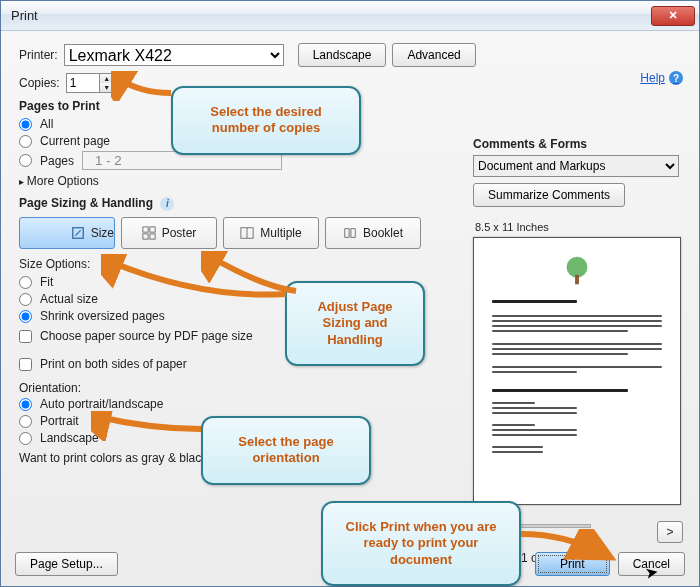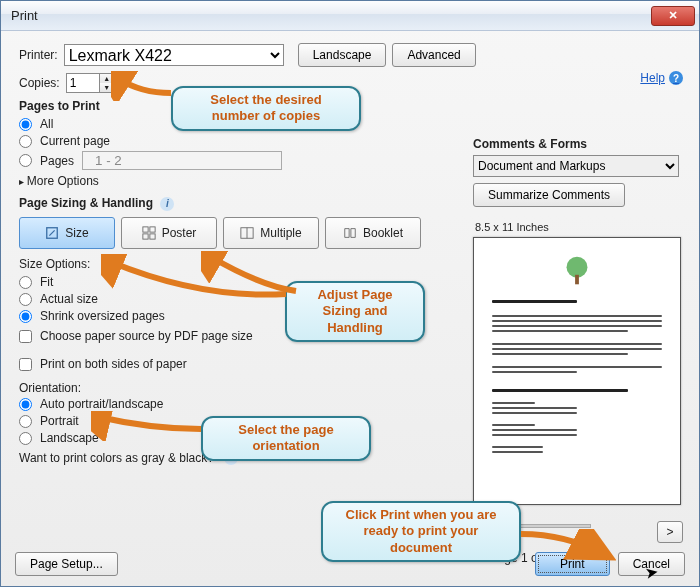--- a/index.html
+++ b/index.html
@@ -21,33 +21,33 @@
   .help-icon{ width:14px; height:14px; border-radius:50%; background:#3a8de0; color:#fff; font-size:10px; display:flex; align-items:center; justify-content:center; font-weight:bold;}
   .section-h { font-weight:bold; margin:6px 0 4px 0; }
   .radio-row, .check-row { display:flex; align-items:center; margin:2px 0 3px 0; gap:4px; }
   input[type=radio],input[type=checkbox]{ margin:0 4px 0 0; }
   .pages-input{ width:200px; height:19px; border:1px solid #aaa; background:#f4f4f4; color:#888; padding:0 12px; margin-left:4px;}
   .more-opt{ margin:4px 0 8px 0; cursor:pointer; color:#222; }
   .more-opt::before{ content:"▸ "; font-size:10px;}
   .info-icon{ display:inline-block; width:14px; height:14px; border-radius:50%; background:#cfe3f5; color:#3a6ea5; font-size:10px; text-align:center; line-height:14px; font-style:italic; font-weight:bold; margin-left:4px;}
   .segbar{ display:flex; gap:6px; margin:6px 0 8px 0;}
   .segbtn{ width:96px; height:32px; border:1px solid #8a8a8a; border-radius:3px; background:linear-gradient(#fdfdfd,#ececec); display:flex; align-items:center; justify-content:center; gap:6px; font-size:12px; cursor:pointer;}
-  .segbtn.active{ background:linear-gradient(#d6ecff,#a9d2f7); border-color:#4f8ed0;}
+  .segbtn.active{ background:linear-gradient(#d6ecff,#a9d2f7); border-color:#4f8ed0;justify-content:flex-end;}
   .segicon{ width:14px; height:14px; display:inline-block;}
   .right-col{ position:absolute; right:16px; top:100px; width:210px;}
   .preview-label{ font-size:11px; margin:14px 0 4px 2px;}
   .preview{ width:208px; height:268px; border:1px solid #555; background:#fff; position:relative; overflow:hidden; box-shadow:0 0 2px rgba(0,0,0,.3);}
   .preview .page{ position:absolute; left:18px; top:10px; right:18px; bottom:10px; background:#fff;}
   .treeimg{ width:38px; height:38px; margin:4px auto 10px auto; display:block;}
   .fake-text{ height:2px; background:#555; margin:3px 0; border-radius:1px;}
   .fake-text.short{ width:50%;}
   .fake-text.med{ width:80%;}
   .fake-text.full{ width:100%;}
   .fake-text.bold{ height:3px; background:#222;}
-  .callout{ position:absolute; background:linear-gradient(#eef9fd,#d2eef6); border:2px solid #2e7d8f; border-radius:12px; padding:4px 14px; color:#c75b12; font-weight:bold; font-size:13px; text-align:center; box-shadow:1px 1px 3px rgba(0,0,0,.25); line-height:1.25;}
+  .callout{ position:absolute; background:linear-gradient(#eef9fd,#d2eef6); border:2px solid #2e7d8f; border-radius:12px; padding:16px 14px; color:#c75b12; font-weight:bold; font-size:13px; text-align:center; box-shadow:1px 1px 3px rgba(0,0,0,.25); line-height:1.25;}
   .arrow-svg{ position:absolute; pointer-events:none;}
   .footer{ position:absolute; left:14px; right:14px; bottom:10px; display:flex; align-items:center;}
   .footer .spacer{ flex:1;}
   .page-of{ font-size:12px; margin-right:60px;}
   .nav-btn-right{ position:absolute; right:16px; top:490px; width:26px; height:22px; border:1px solid #8a8a8a; background:linear-gradient(#fdfdfd,#e8e8e8); border-radius:3px; text-align:center; font-size:12px; cursor:pointer; line-height:20px;}
   .btn.primary{ background:linear-gradient(#cfe8ff,#8ec1ef); border-color:#4a86c5; padding:2px 24px;}
   .btn.default-ring{ outline:1px dotted #555; outline-offset:-4px;}
   .cursor{ position:absolute; left:644px; top:562px; font-size:16px; transform:rotate(-10deg);}
   .grayq{ display:flex; align-items:center; margin-top:6px; gap:6px;}
   .cf-select{ width:206px; height:22px; border:1px solid #8a8a8a; font-size:12px;}

